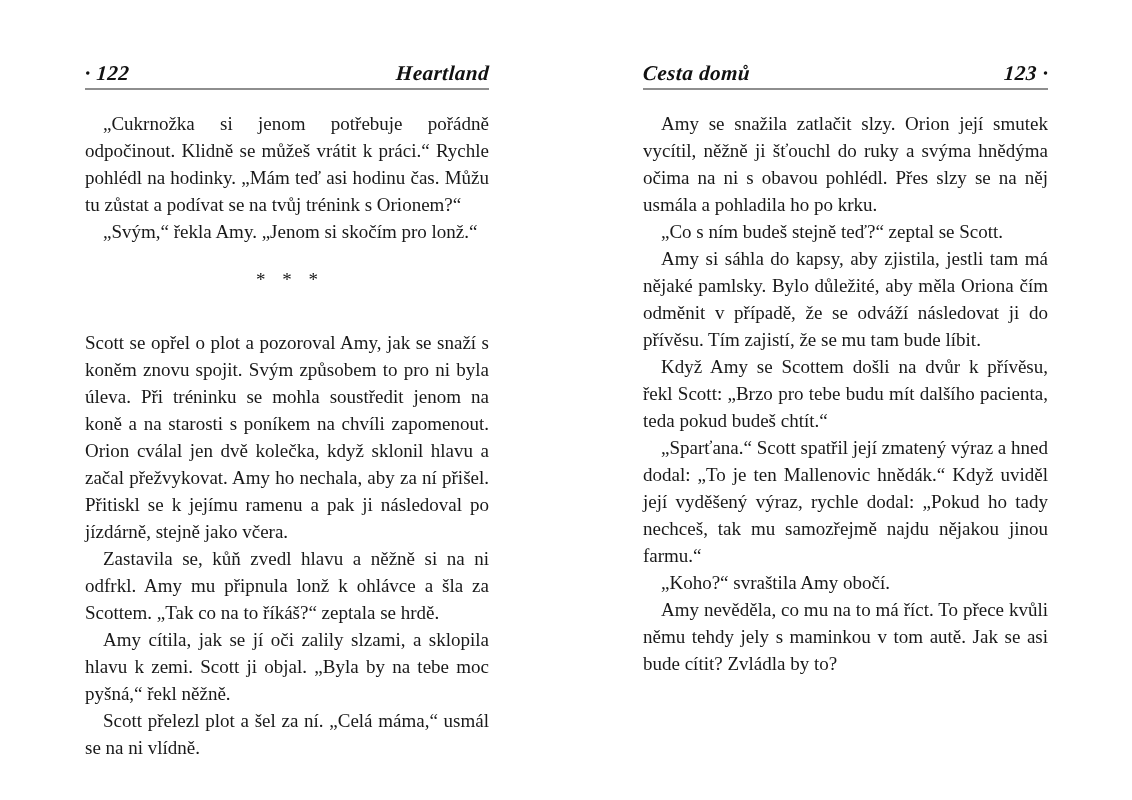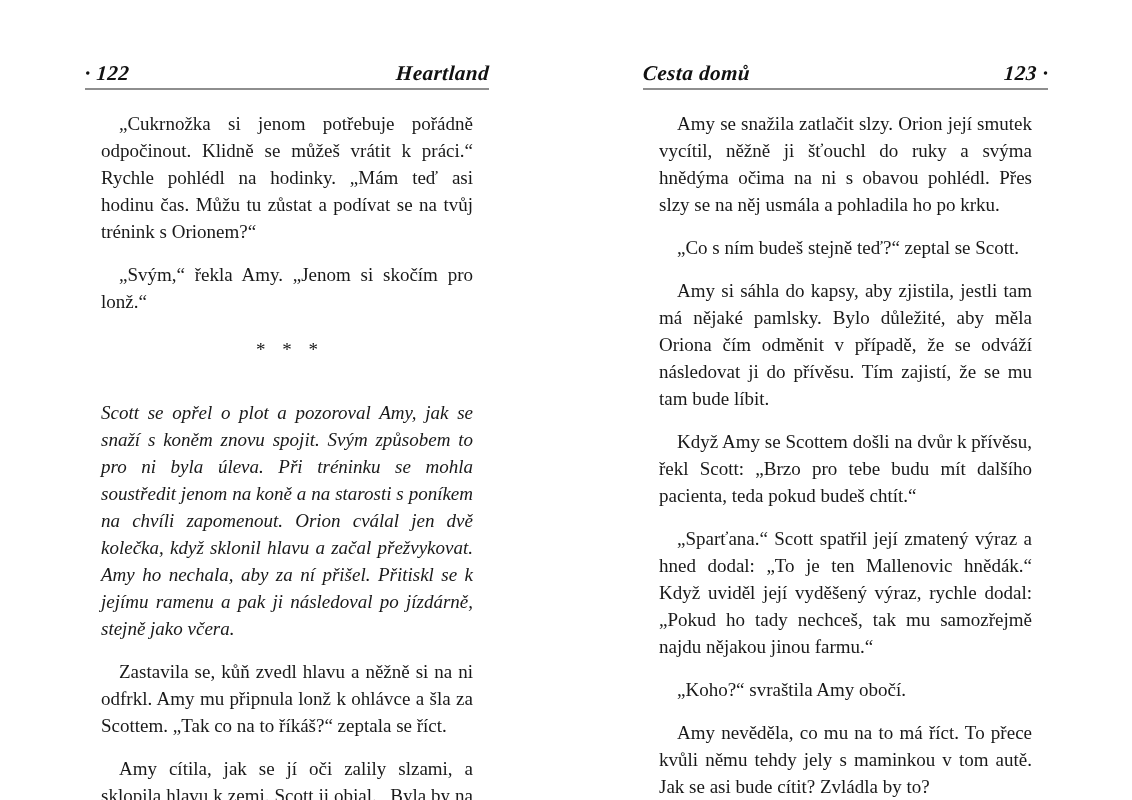--- a/index.html
+++ b/index.html
@@ -45,27 +45,26 @@
   .page-body {
     margin-top: 20px;
     font-size: 19px;
     line-height: 27px;
     color: #191919;
     text-align: justify;
     hyphens: auto;
     -webkit-hyphens: auto;
   }
   .page-body p {
-    margin: 16px;
+    margin: 0;
     padding: 0;
     text-indent: 18px;
   }
   .page-body p.no-indent {
     text-indent: 0;
-    font-style: italic;
   }
   .section-separator {
     text-align: center;
     text-indent: 0 !important;
     word-spacing: 12px;
     margin: 21px 0 36px 0 !important;
     color: #191919;
   }
 </style>
 </head>
@@ -75,21 +74,21 @@
   <div class="page-header">
     <span class="script">· 122</span>
     <span class="script">Heartland</span>
   </div>
   <div class="header-rule"></div>
   <div class="page-body">
     <p>„Cukrnožka si jenom potřebuje pořádně odpočinout. Klidně se můžeš vrátit k práci.“ Rychle pohlédl na hodinky. „Mám teď asi hodinu čas. Můžu tu zůstat a podívat se na tvůj trénink s Orionem?“</p>
     <p>„Svým,“ řekla Amy. „Jenom si skočím pro lonž.“</p>
     <p class="section-separator">* * *</p>
     <p class="no-indent">Scott se opřel o plot a pozoroval Amy, jak se snaží s koněm znovu spojit. Svým způsobem to pro ni byla úleva. Při tréninku se mohla soustředit jenom na koně a na starosti s poníkem na chvíli zapomenout. Orion cválal jen dvě kolečka, když sklonil hlavu a začal přežvykovat. Amy ho nechala, aby za ní přišel. Přitiskl se k jejímu ramenu a pak ji následoval po jízdárně, stejně jako včera.</p>
-    <p>Zastavila se, kůň zvedl hlavu a něžně si na ni odfrkl. Amy mu připnula lonž k ohlávce a šla za Scottem. „Tak co na to říkáš?“ zeptala se říct.</p>
+    <p>Zastavila se, kůň zvedl hlavu a něžně si na ni odfrkl. Amy mu připnula lonž k ohlávce a šla za Scottem. „Tak co na to říkáš?“ zeptala se hrdě.</p>
     <p>Amy cítila, jak se jí oči zalily slzami, a sklopila hlavu k zemi. Scott ji objal. „Byla by na tebe moc pyšná,“ řekl něžně.</p>
     <p>Scott přelezl plot a šel za ní. „Celá máma,“ usmál se na ni vlídně.</p>
   </div>
 </div>
 
 <div class="page page-right">
   <div class="page-header">
     <span class="script">Cesta domů</span>
     <span class="script">123 ·</span>
   </div>

